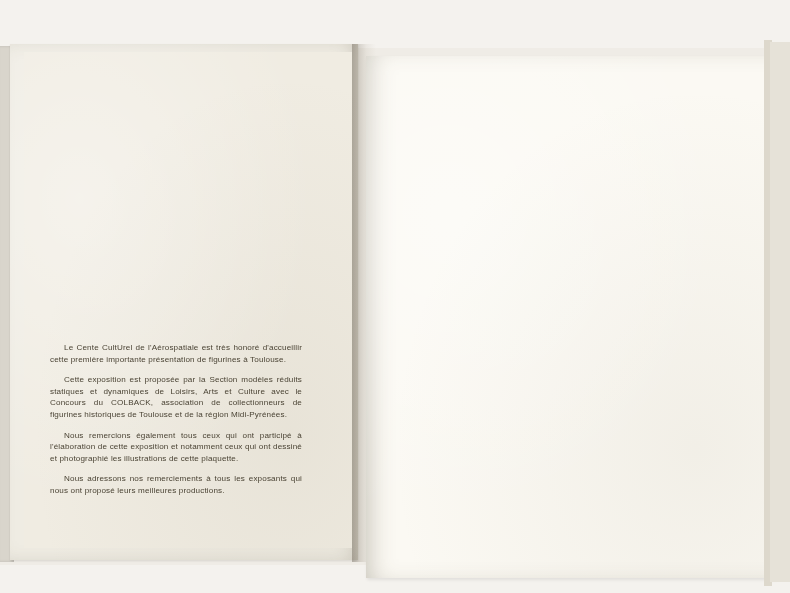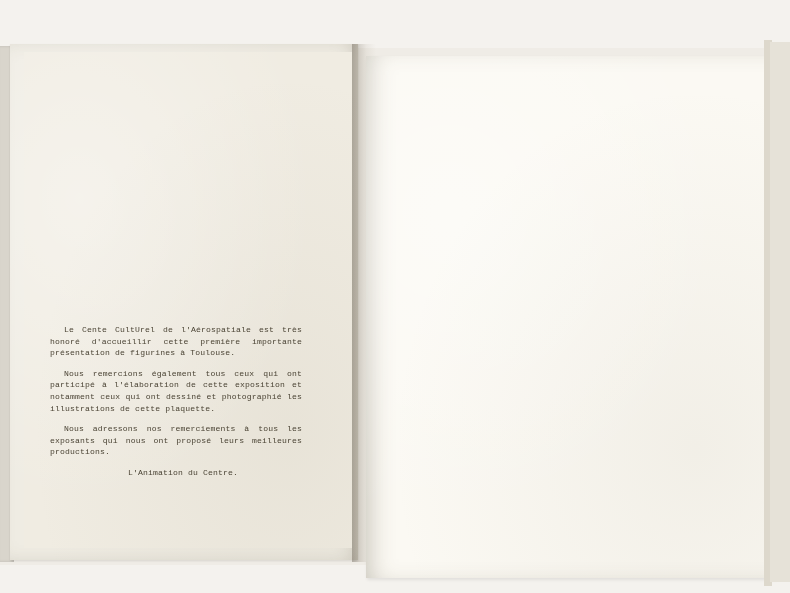--- a/index.html
+++ b/index.html
@@ -120,27 +120,27 @@
     top: 2px;
     width: 8px;
     height: 546px;
     background: #ddd8cc;
   }
 
   
   .text-left {
     position: absolute;
     left: 40px;
-    top: 280px;
+    top: 298px;
     width: 252px;
     color: #4a4334;
     font-size: 8.1px;
     line-height: 11.6px;
     text-align: justify;
-    font-family: Liberation Mono, monospace;
+    font-family: Liberation Sans, sans-serif;
     letter-spacing: 0.15px;
   }
   .text-left p {
     margin: 0 0 9px 0;
     text-indent: 14px;
   }
   .signature {
     margin-top: 14px;
     text-align: center;
     text-indent: 0;
@@ -167,23 +167,23 @@
   <div class="book">
 
     <div class="left-board"></div>
 
     <div class="page-left">
       <div class="page-left-inner"></div>
       <div class="grain-l"></div>
 
       <div class="text-left">
         <p>Le Cente CultUrel de l'Aérospatiale est très honoré d'accueillir cette première importante présentation de figurines à Toulouse.</p>
+        <p>Cette exposition est proposée par la Section modèles réduits statiques et dynamiques de Loisirs, Arts et Culture avec le Concours du COLBACK, association de collectionneurs de figurines historiques de Toulouse et de la région Midi-Pyrénées.</p>
         <p>Nous remercions également tous ceux qui ont participé à l'élaboration de cette exposition et notamment ceux qui ont dessiné et photographié les illustrations de cette plaquette.</p>
         <p>Nous adressons nos remerciements à tous les exposants qui nous ont proposé leurs meilleures productions.</p>
-        <p class="signature">L'Animation du Centre.</p>
       </div>
     </div>
 
     <div class="gutter"></div>
 
     <div class="page-right">
       <div class="grain-r"></div>
 
     </div>
 

